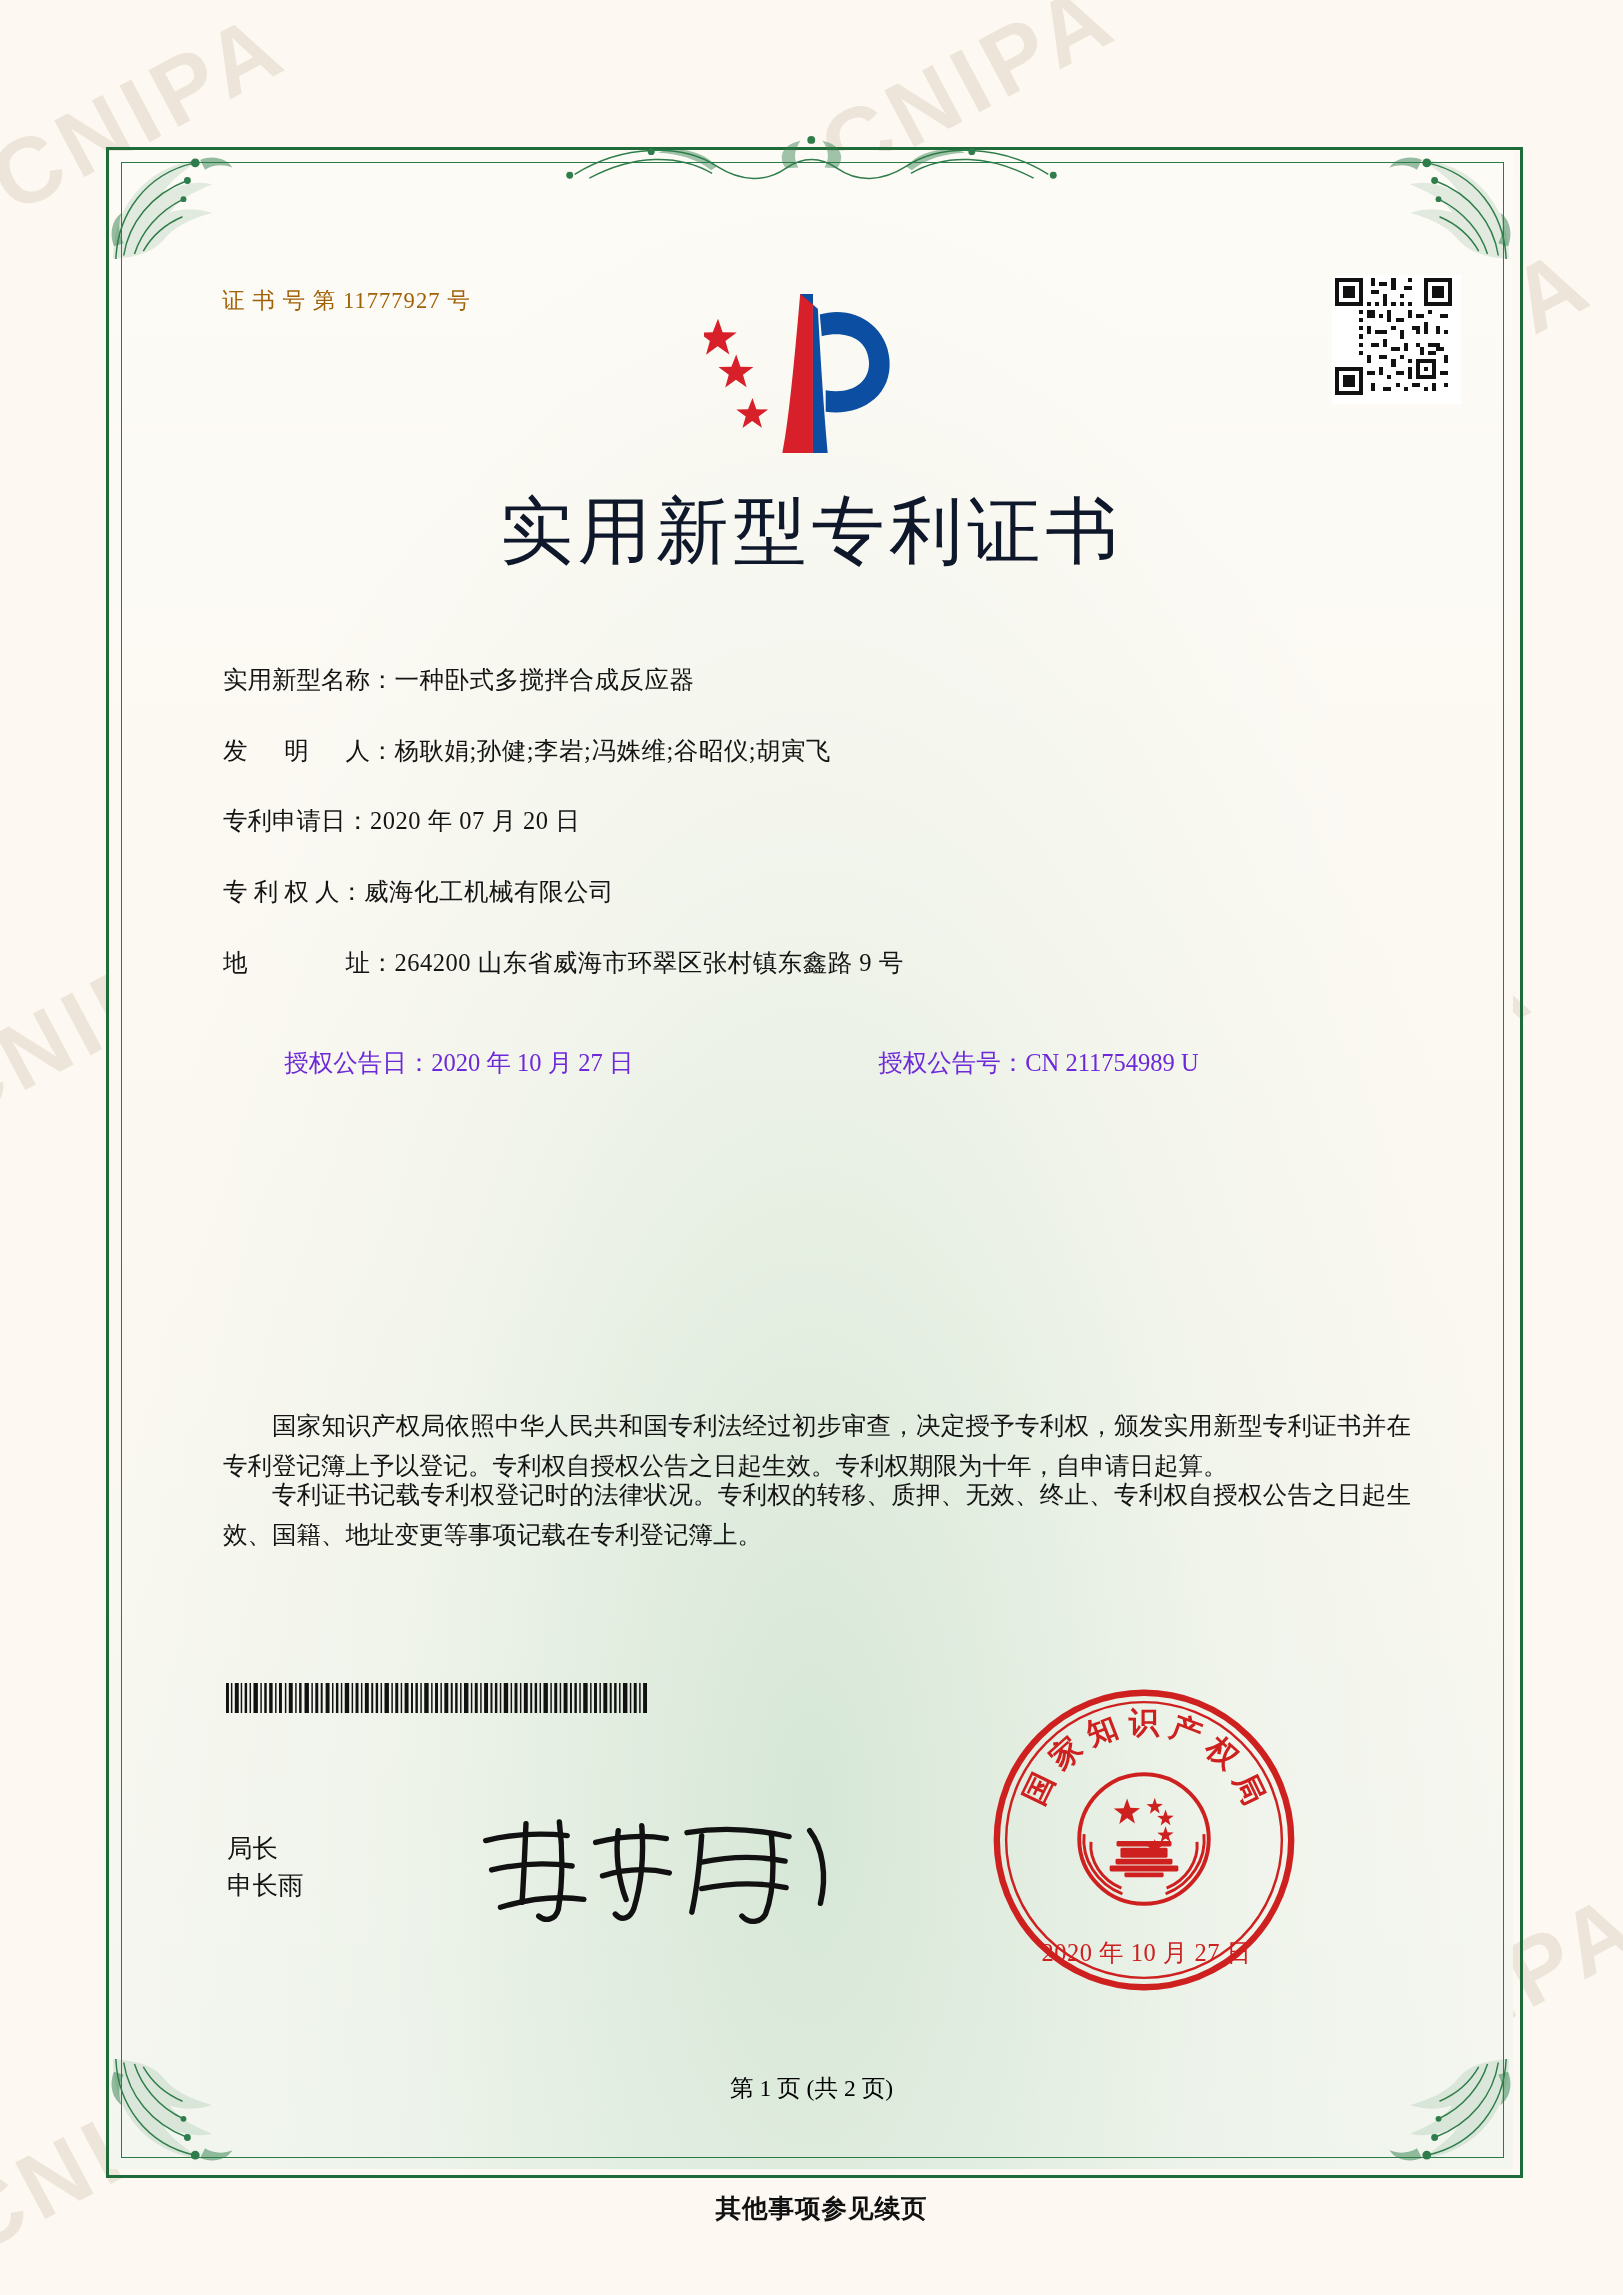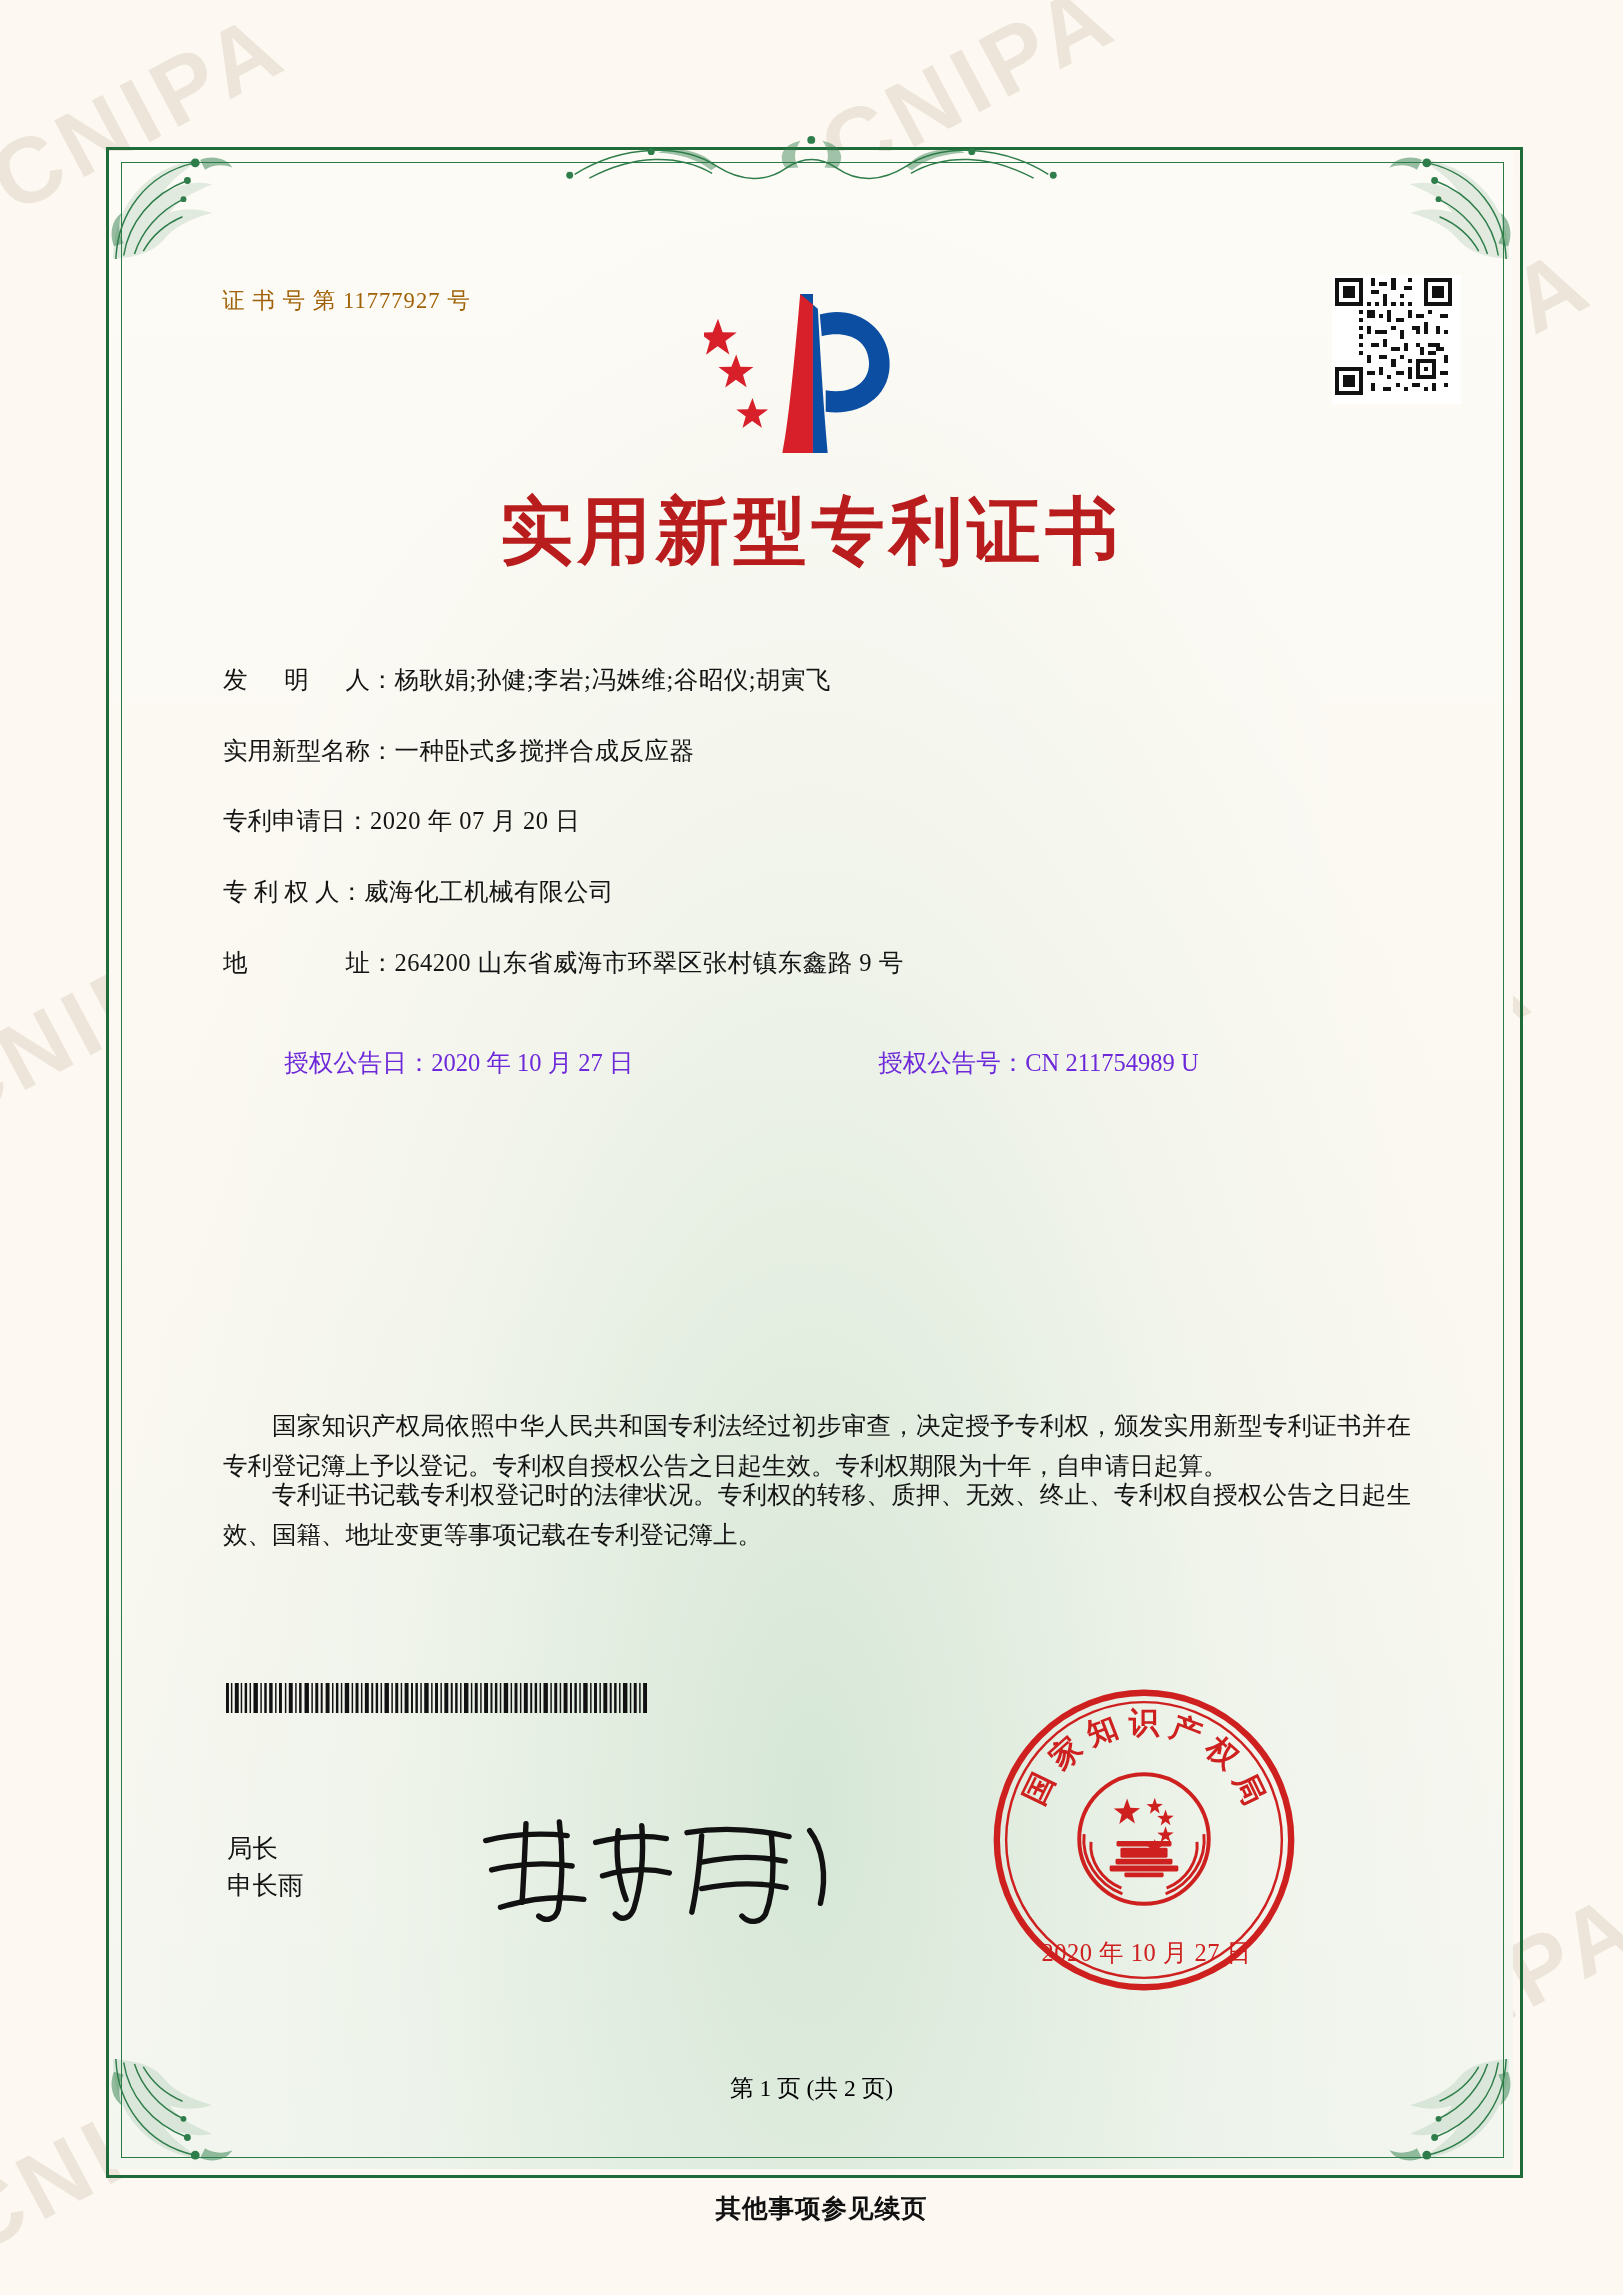--- a/index.html
+++ b/index.html
@@ -122,23 +122,23 @@
   }
   .logo svg { width: 100%; height: 100%; display: block; }
 
   .main-title {
     position: absolute;
     left: 0;
     right: 0;
     top: 483px;
     text-align: center;
     font-size: 73px;
-    font-weight: bold;
+    font-weight: normal;
     letter-spacing: 4.9px;
-    color: #b91c1c;
+    color: #0f172a;
     font-family: "DejaVu Serif", "Liberation Serif", serif;
   }
 
   .fields {
     position: absolute;
     left: 223px;
     top: 665px;
     width: 1178px;
   }
   .field-row {
@@ -459,26 +459,26 @@
         <path d="M196 18 L222 18 L222 342 L160 342 C 168 300, 178 230, 196 18 Z" fill="#d8202a"></path>
         <path d="M196 18 L232 48 C 238 160, 244 250, 252 342 L222 342 L222 18 Z" fill="#0b4ea2"></path>
         <path d="M236 60 C 300 40, 372 78, 378 152 C 384 228, 316 268, 248 258 L248 214 C 300 224, 340 198, 336 154 C 332 108, 288 92, 240 104 Z" fill="#0b4ea2"></path>
       </svg>
     </div>
 
     <div class="main-title">实用新型专利证书</div>
 
     <div class="fields">
       <div class="field-row">
+        <span class="field-label">实用新型名称：</span>
+        <span class="field-value">一种卧式多搅拌合成反应器</span>
+      </div>
+      <div class="field-row">
         <span class="field-label">发　  明　  人：</span>
         <span class="field-value">杨耿娟;孙健;李岩;冯姝维;谷昭仪;胡寅飞</span>
-      </div>
-      <div class="field-row">
-        <span class="field-label">实用新型名称：</span>
-        <span class="field-value">一种卧式多搅拌合成反应器</span>
       </div>
       <div class="field-row">
         <span class="field-label">专利申请日：</span>
         <span class="field-value">2020 年 07 月 20 日</span>
       </div>
       <div class="field-row">
         <span class="field-label">专 利 权 人：</span>
         <span class="field-value">威海化工机械有限公司</span>
       </div>
       <div class="field-row">

